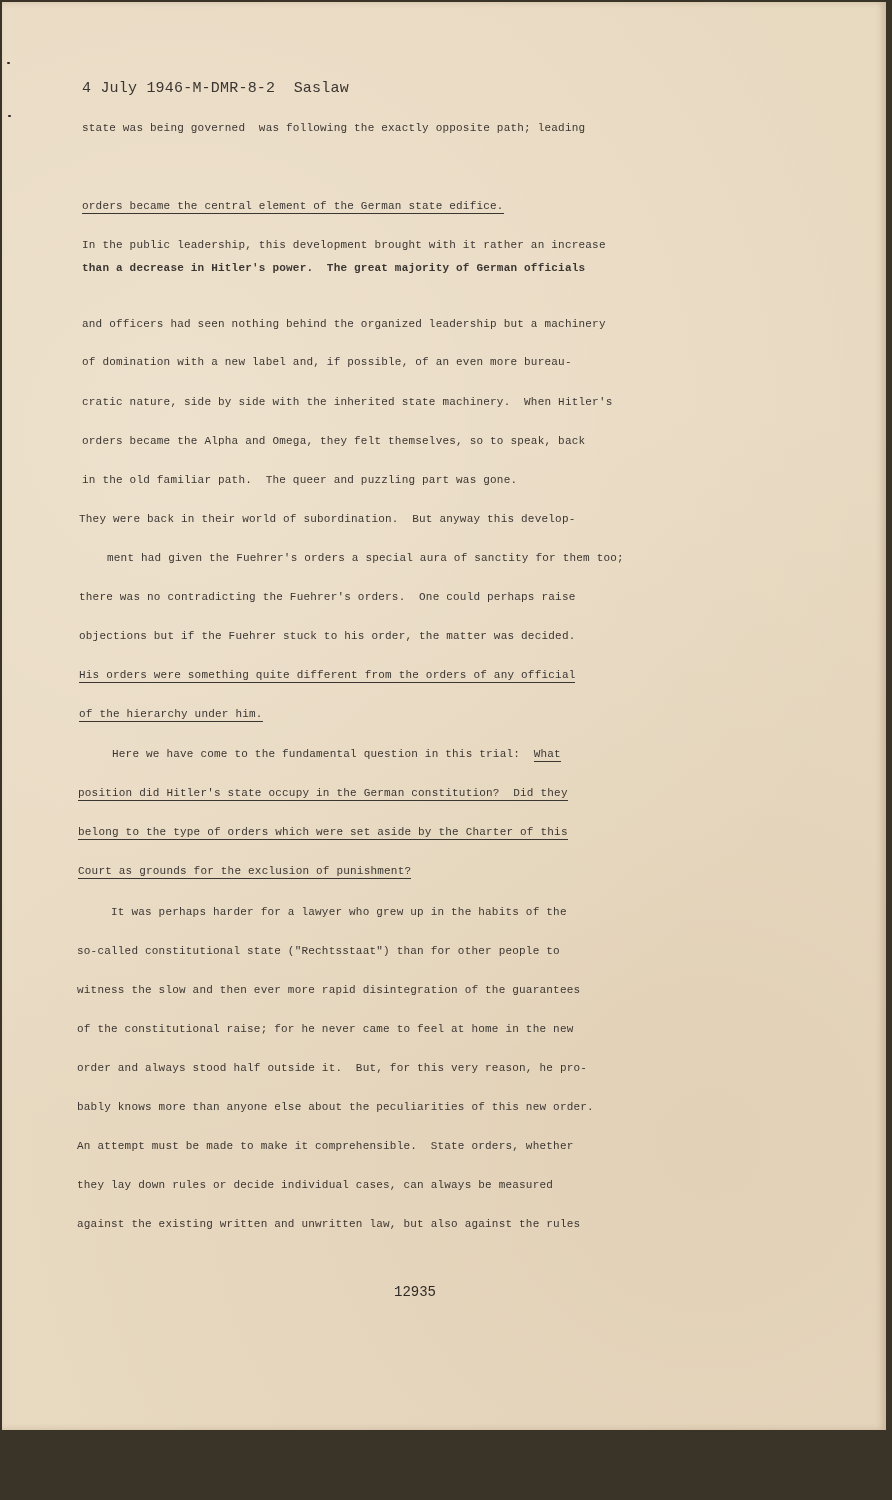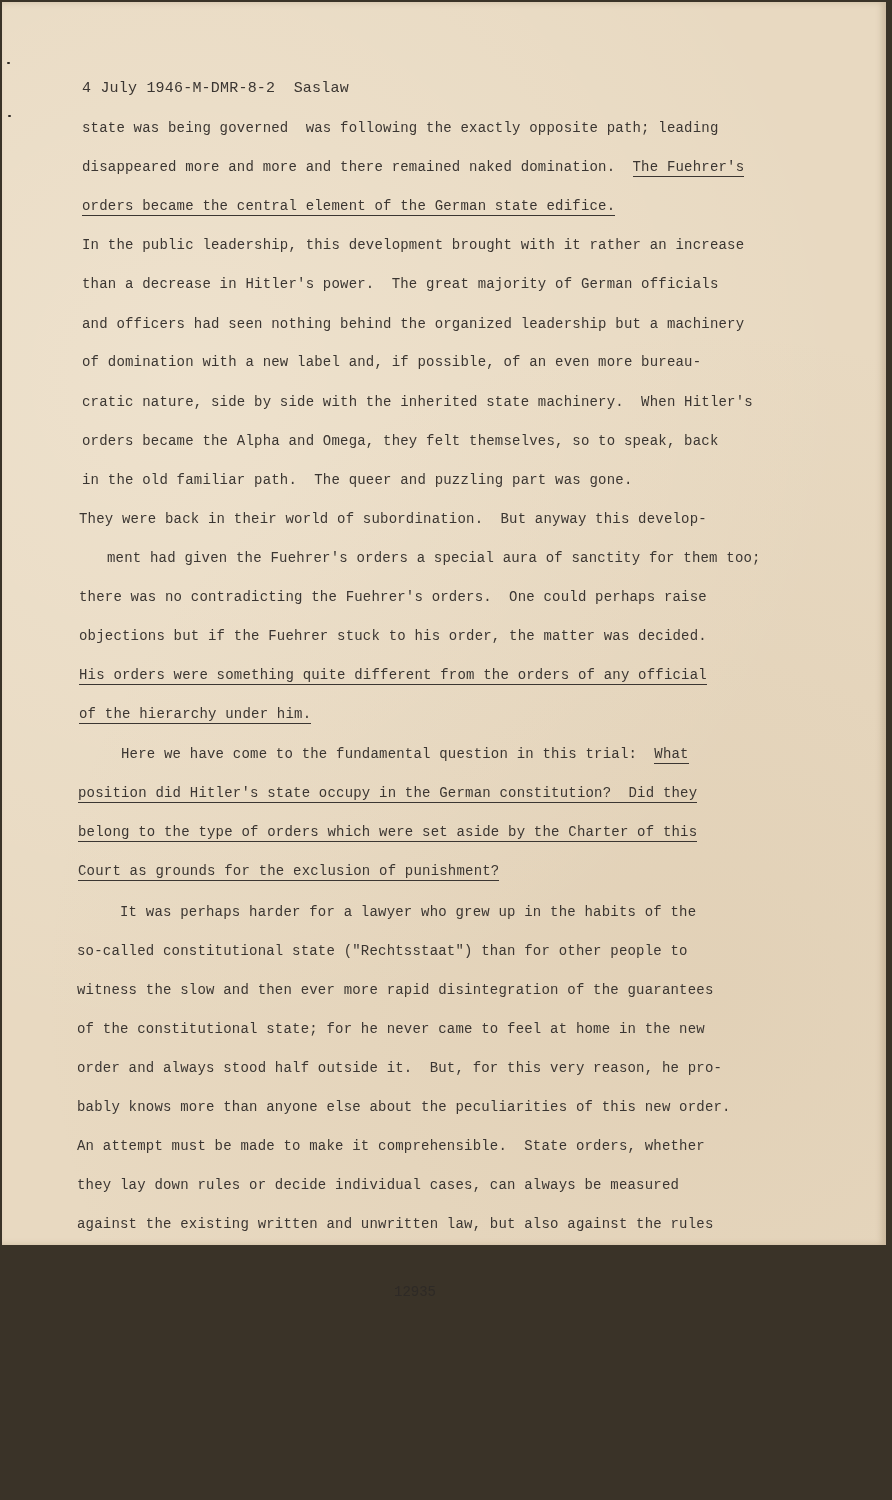--- a/index.html
+++ b/index.html
@@ -5,32 +5,32 @@
     html, body { margin: 0; padding: 0; }
     body {
       width: 892px; height: 1500px;
       background: #3a3328;
       position: relative;
       overflow: hidden;
     }
     .page {
       position: absolute;
       left: 2px; top: 2px;
-      width: 884px; height: 1243px;
+      width: 884px; height: 1428px;
       background: #e8d9c1;
       background-image:
         radial-gradient(circle at 20% 30%, rgba(255,250,240,0.25), rgba(0,0,0,0) 60%),
         radial-gradient(circle at 80% 80%, rgba(180,150,110,0.12), rgba(0,0,0,0) 55%);
       box-shadow: inset -4px 0 6px rgba(120,90,60,0.25);
     }
     .line {
       position: absolute;
       white-space: pre;
       font-family: "Liberation Mono", "DejaVu Sans Mono", monospace;
-      font-size: 14px;
+      font-size: 11px;
       color: #3b3632;
       letter-spacing: 0.2px;
       line-height: 20px;
     }
     .ul { border-bottom: 1.5px solid #3b3632; padding-bottom: 1px; }
     .header-line { font-size: 15px; }
     .page-number {
       position: absolute;
       left: 392px; top: 1282px;
       font-family: "Liberation Mono", "DejaVu Sans Mono", monospace;
@@ -39,25 +39,24 @@
     }
     .speck { position: absolute; width: 3px; height: 2px; background: #2e2a26; border-radius: 1px; }
   </style>
 </head>
 <body>
 
 <div class="page">
   <div class="line header-line" style="left:80px; top:77px;">4 July 1946-M-DMR-8-2  Saslaw</div>
 
   <div class="line" style="left:80px; top:116px;">state was being governed  was following the exactly opposite path; leading</div>
-  <div class="line" style="left:80px; top:155px;"><span>disappeared more and more and there remained naked domination.  </span><span class="ul">The Fuehrer's</span></div>
   <div class="line" style="left:80px; top:194px;"><span class="ul">orders became the central element of the German state edifice.</span></div>
 
   <div class="line" style="left:80px; top:233px;">In the public leadership, this development brought with it rather an increase</div>
-  <div class="line" style="left:80px; top:272px;">than a decrease in Hitler's power.  The great majority of German officials</div>
+  <div class="line" style="left:80px; top:256px;font-weight:bold;">than a decrease in Hitler's power.  The great majority of German officials</div>
   <div class="line" style="left:80px; top:312px;">and officers had seen nothing behind the organized leadership but a machinery</div>
   <div class="line" style="left:80px; top:350px;">of domination with a new label and, if possible, of an even more bureau-</div>
   <div class="line" style="left:80px; top:390px;">cratic nature, side by side with the inherited state machinery.  When Hitler's</div>
   <div class="line" style="left:80px; top:429px;">orders became the Alpha and Omega, they felt themselves, so to speak, back</div>
   <div class="line" style="left:80px; top:468px;">in the old familiar path.  The queer and puzzling part was gone.</div>
 
   <div class="line" style="left:77px; top:507px;">They were back in their world of subordination.  But anyway this develop-</div>
   <div class="line" style="left:77px; top:546px;padding-left:28px;">ment had given the Fuehrer's orders a special aura of sanctity for them too;</div>
   <div class="line" style="left:77px; top:585px;">there was no contradicting the Fuehrer's orders.  One could perhaps raise</div>
   <div class="line" style="left:77px; top:624px;">objections but if the Fuehrer stuck to his order, the matter was decided.</div>
@@ -65,21 +64,21 @@
   <div class="line" style="left:77px; top:702px;"><span class="ul">of the hierarchy under him.</span></div>
 
   <div class="line" style="left:76px; top:742px;"><span>     Here we have come to the fundamental question in this trial:  </span><span class="ul">What</span></div>
   <div class="line" style="left:76px; top:781px;"><span class="ul">position did Hitler's state occupy in the German constitution?  Did they</span></div>
   <div class="line" style="left:76px; top:820px;"><span class="ul">belong to the type of orders which were set aside by the Charter of this</span></div>
   <div class="line" style="left:76px; top:859px;"><span class="ul">Court as grounds for the exclusion of punishment?</span></div>
 
   <div class="line" style="left:75px; top:900px;">     It was perhaps harder for a lawyer who grew up in the habits of the</div>
   <div class="line" style="left:75px; top:939px;">so-called constitutional state ("Rechtsstaat") than for other people to</div>
   <div class="line" style="left:75px; top:978px;">witness the slow and then ever more rapid disintegration of the guarantees</div>
-  <div class="line" style="left:75px; top:1017px;">of the constitutional state; for he never came to feel at home in the new</div>
+  <div class="line" style="left:75px; top:1017px;">of the constitutional raise; for he never came to feel at home in the new</div>
   <div class="line" style="left:75px; top:1056px;">order and always stood half outside it.  But, for this very reason, he pro-</div>
   <div class="line" style="left:75px; top:1095px;">bably knows more than anyone else about the peculiarities of this new order.</div>
   <div class="line" style="left:75px; top:1134px;">An attempt must be made to make it comprehensible.  State orders, whether</div>
   <div class="line" style="left:75px; top:1173px;">they lay down rules or decide individual cases, can always be measured</div>
   <div class="line" style="left:75px; top:1212px;">against the existing written and unwritten law, but also against the rules</div>
 
   <div class="page-number">12935</div>
 
   <div class="speck" style="left:5px; top:60px;"></div>
   <div class="speck" style="left:6px; top:113px;"></div>

